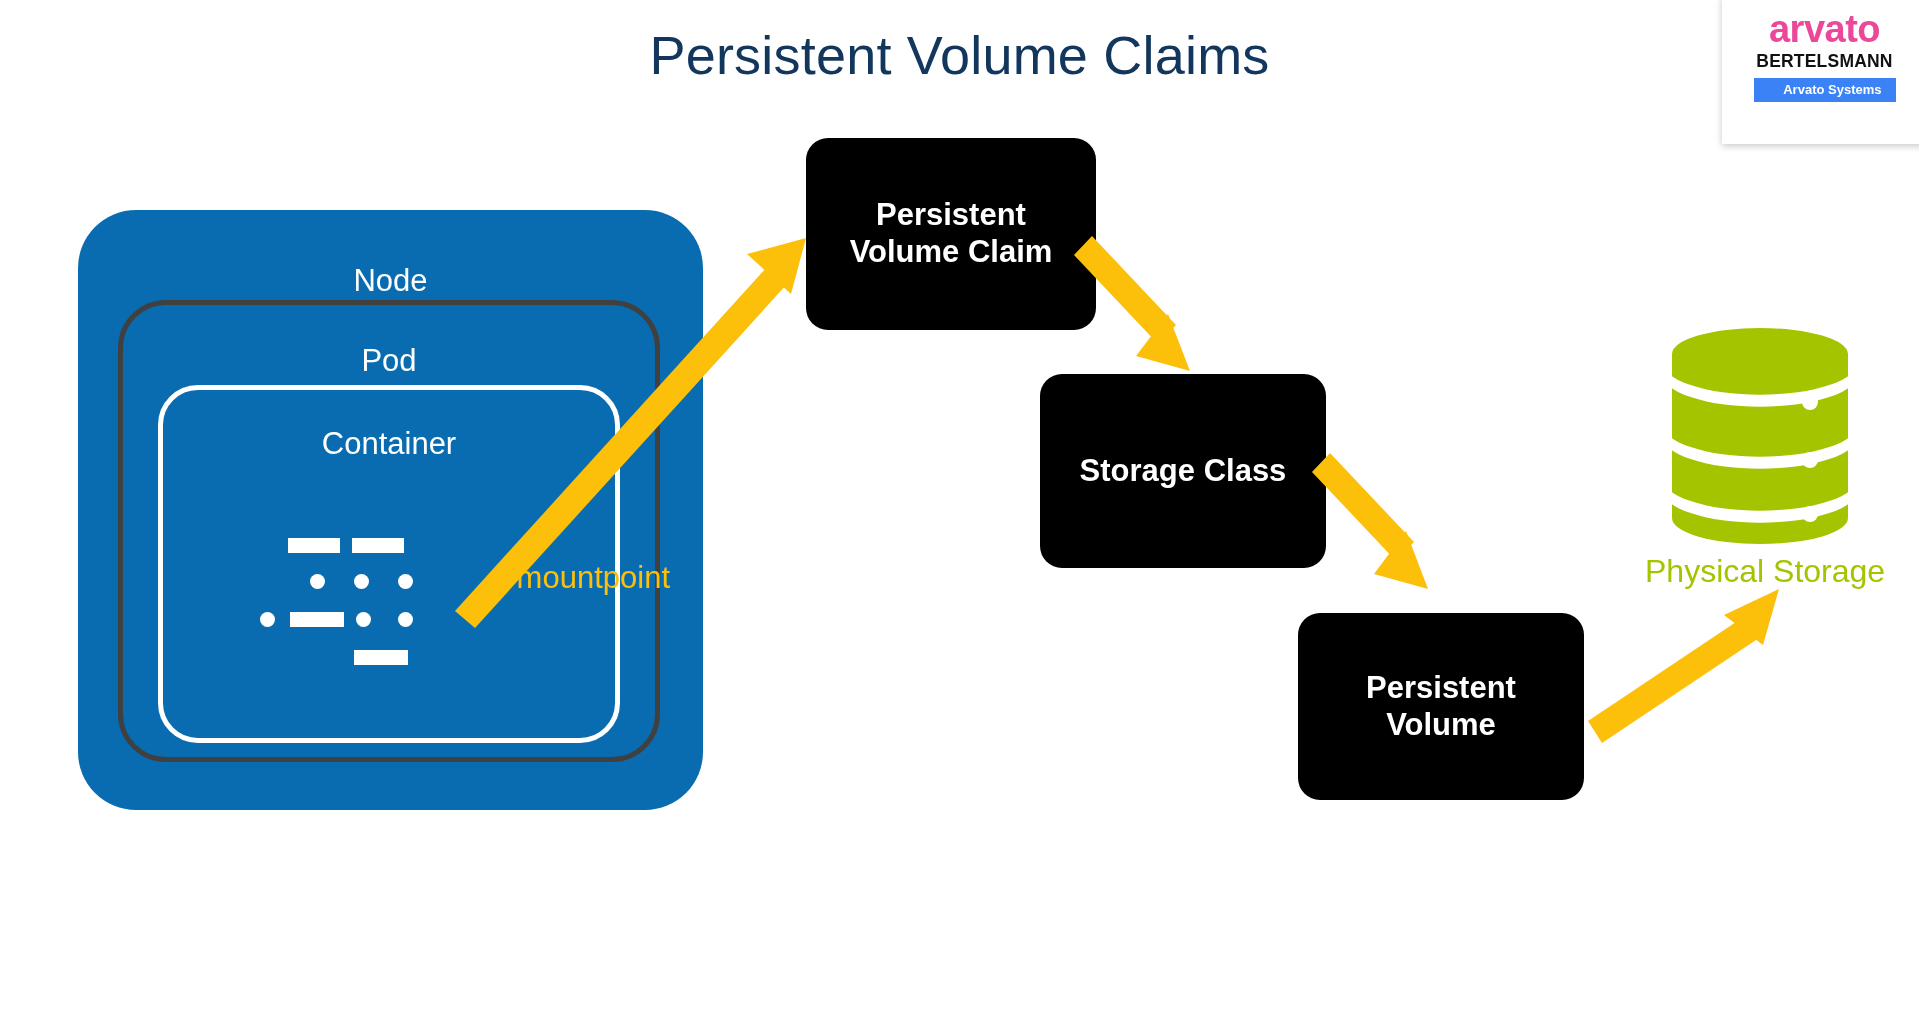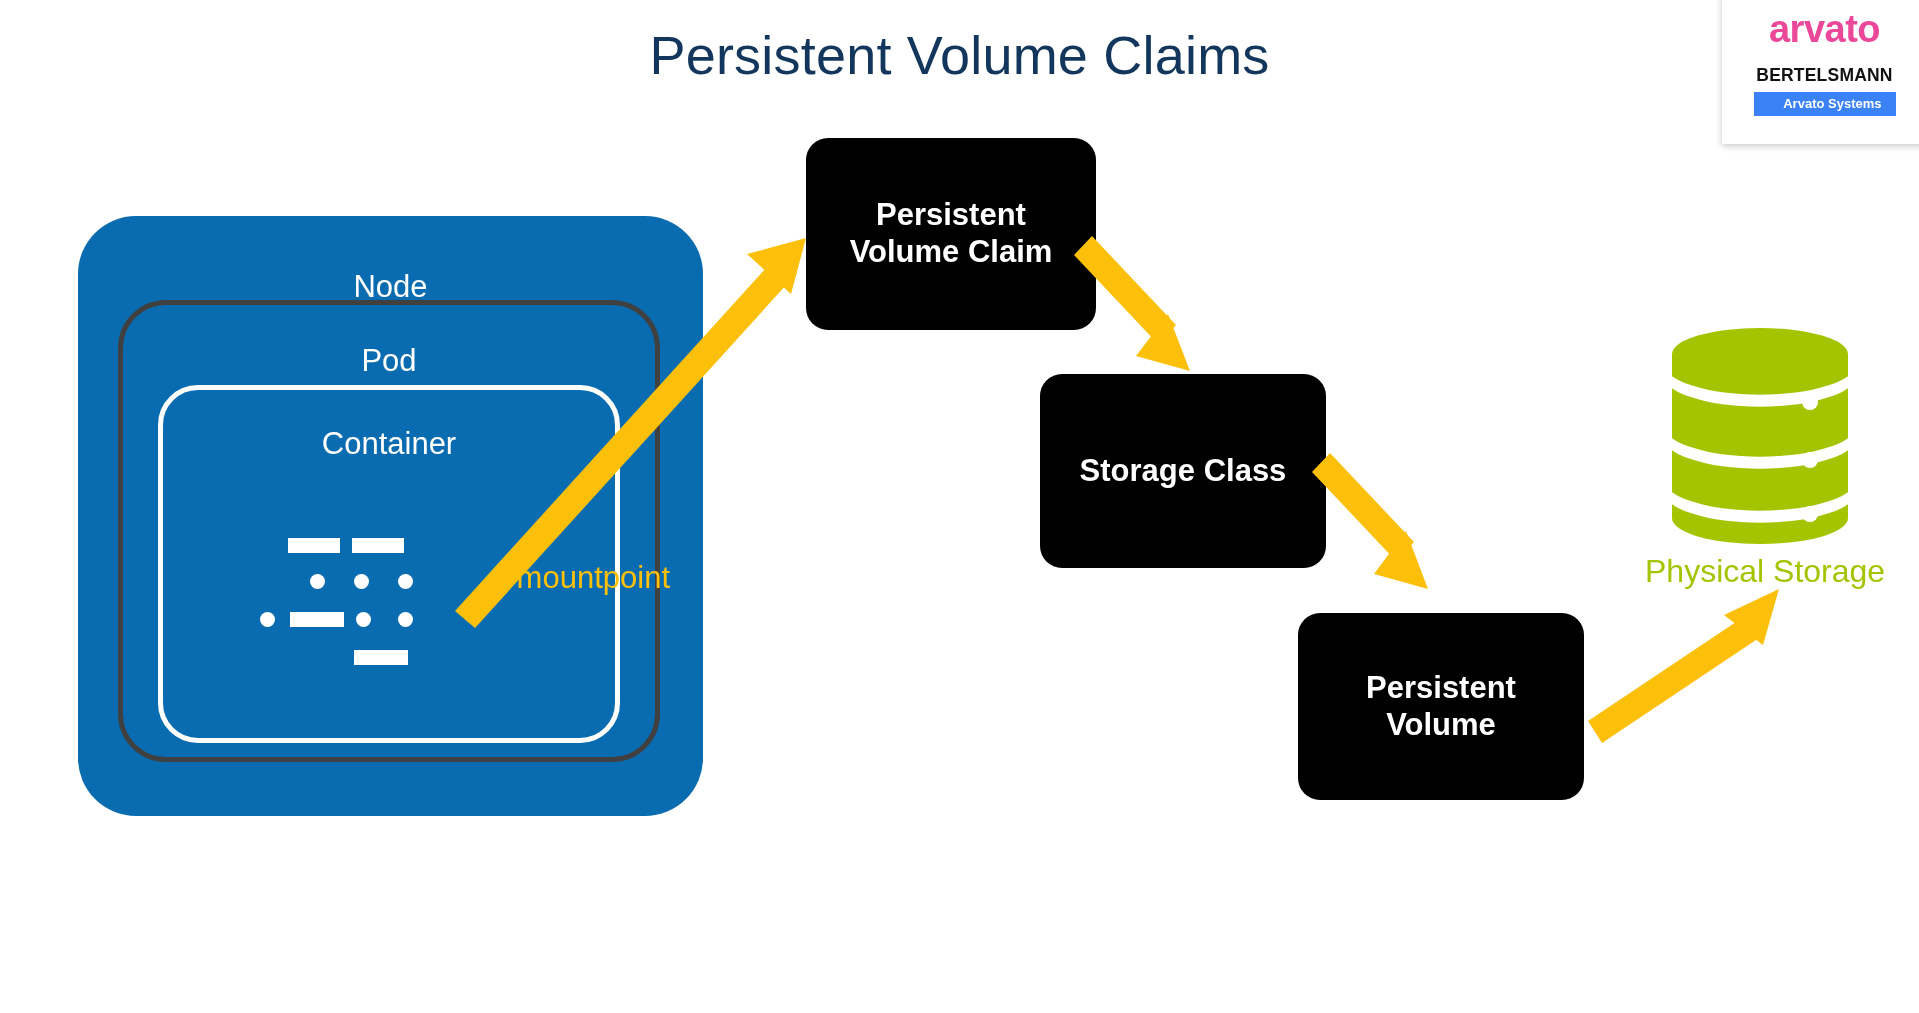--- a/index.html
+++ b/index.html
@@ -55,21 +55,21 @@
     font-weight: bold;
     color: #ec4899;
     line-height: 1;
     letter-spacing: -0.5px;
   }
   #logo-sub {
     font-size: 17.5px;
     font-weight: bold;
     color: #111111;
     line-height: 1;
-    margin-top: 19px;
+    margin-top: 5px;
     letter-spacing: 0.2px;
   }
   #logo-bar {
     margin-top: 7px;
     background: #3b82f6;
     color: #ffffff;
     font-size: 13px;
     font-weight: bold;
     padding: 5px 14px 6px 14px;
     line-height: 1;
@@ -83,21 +83,20 @@
     position: absolute;
     box-sizing: border-box;
   }
   #node-box {
     left: 78px;
     top: 210px;
     width: 625px;
     height: 600px;
     background: #0a6cb0;
     border-radius: 58px;
-    margin-top: 6px;
   }
   #pod-box {
     left: 118px;
     top: 300px;
     width: 542px;
     height: 462px;
     border: 5px solid #404040;
     border-radius: 48px;
     background: transparent;
   }

